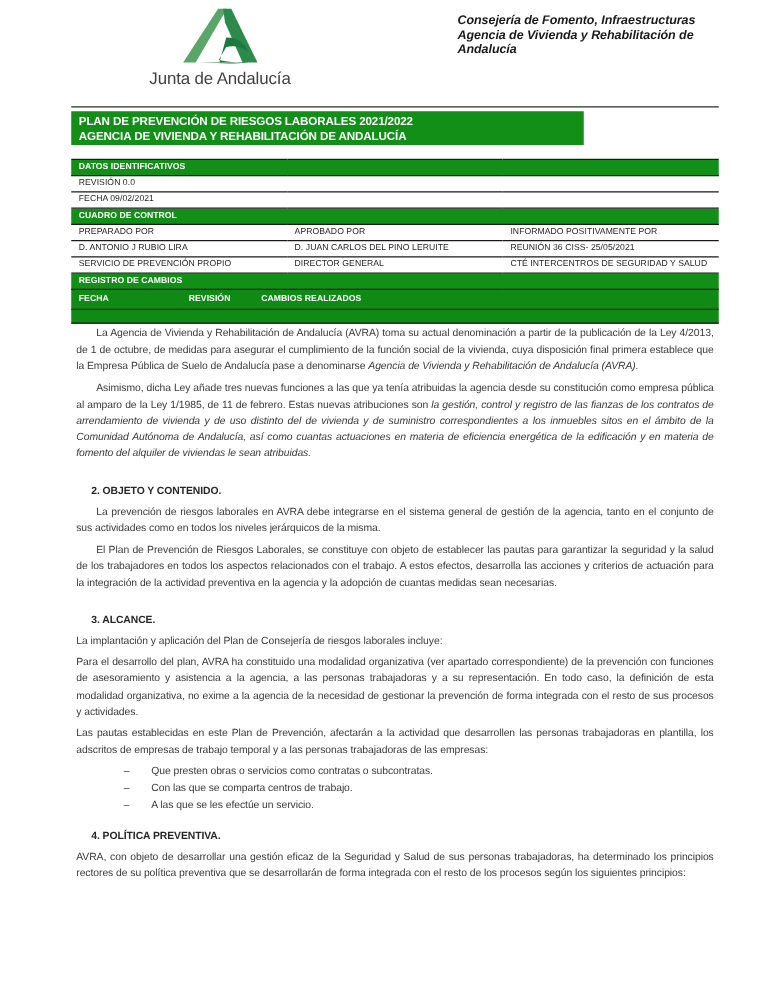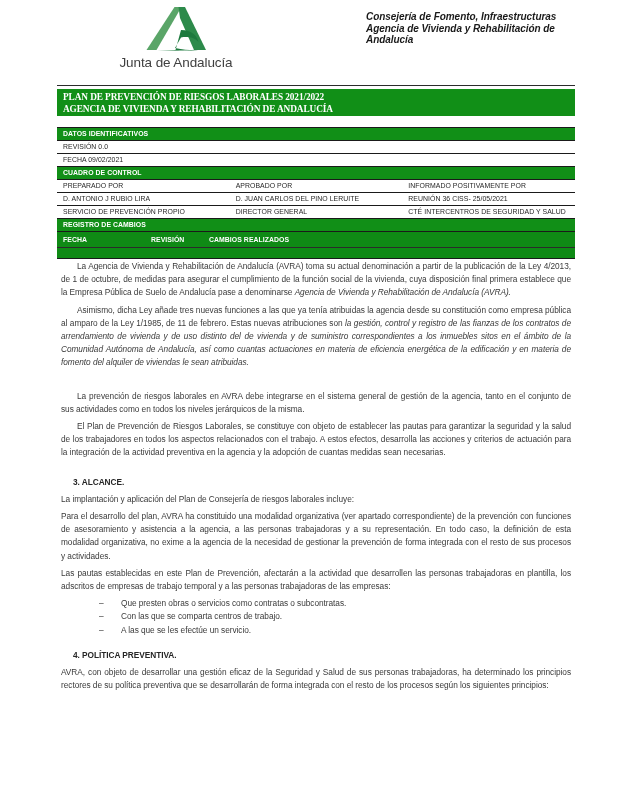--- a/index.html
+++ b/index.html
@@ -73,26 +73,25 @@
     border-top: 1.3px solid #2b2b2b;
   }
   .rule-top   { top: 85px; }
   .rule-below-table { top: 247px; }
 
   
   .banner {
     position: absolute;
     left: 57px;
     top: 89px;
-    width: 518px;
+    width: 410px;
     height: 27px;
     background: #118f17;
     box-sizing: border-box;
     padding: 3px 0 0 6px;
-    font-family: Liberation Serif, serif;
   }
   .banner-line {
     color: #ffffff;
     font-size: 9.3px;
     font-weight: bold;
     line-height: 11.5px;
     letter-spacing: -0.1px;
     white-space: nowrap;
   }
 
@@ -252,20 +251,21 @@
 
   <div class="rule rule-below-table"></div>
 
   <div class="content">
 
     <p class="para indent"><span>La Agencia de Vivienda y Rehabilitación de Andalucía (AVRA) toma su actual denominación a partir de la publicación de la Ley 4/2013, de 1 de octubre, de medidas para asegurar el cumplimiento de la función social de la vivienda, cuya disposición final primera establece que la Empresa Pública de Suelo de Andalucía pase a denominarse </span><i>Agencia de Vivienda y Rehabilitación de Andalucía (AVRA).</i></p>
     <p class="para indent"><span>Asimismo, dicha Ley añade tres nuevas funciones a las que ya tenía atribuidas la agencia desde su constitución como empresa pública al amparo de la Ley 1/1985, de 11 de febrero. Estas nuevas atribuciones son </span><i>la gestión, control y registro de las fianzas de los contratos de arrendamiento de vivienda y de uso distinto del de vivienda y de suministro correspondientes a los inmuebles sitos en el ámbito de la Comunidad Autónoma de Andalucía, así como cuantas actuaciones en materia de eficiencia energética de la edificación y en materia de fomento del alquiler de viviendas le sean atribuidas.</i></p>
 
     <div class="sec-spacer"></div>
 
+    <h2 class="sec-title">2. OBJETO Y CONTENIDO.</h2>
     <p class="para indent">La prevención de riesgos laborales en AVRA debe integrarse en el sistema general de gestión de la agencia, tanto en el conjunto de sus actividades como en todos los niveles jerárquicos de la misma.</p>
     <p class="para indent">El Plan de Prevención de Riesgos Laborales, se constituye con objeto de establecer las pautas para garantizar la seguridad y la salud de los trabajadores en todos los aspectos relacionados con el trabajo. A estos efectos, desarrolla las acciones y criterios de actuación para la integración de la actividad preventiva en la agencia y la adopción de cuantas medidas sean necesarias.</p>
 
     <div class="sec-spacer"></div>
 
     <h2 class="sec-title">3. ALCANCE.</h2>
     <p class="para">La implantación y aplicación del Plan de Consejería de riesgos laborales incluye:</p>
     <p class="para">Para el desarrollo del plan, AVRA ha constituido una modalidad organizativa (ver apartado correspondiente) de la prevención con funciones de asesoramiento y asistencia a la agencia, a las personas trabajadoras y a su representación. En todo caso, la definición de esta modalidad organizativa, no exime a la agencia de la necesidad de gestionar la prevención de forma integrada con el resto de sus procesos y actividades.</p>
     <p class="para">Las pautas establecidas en este Plan de Prevención, afectarán a la actividad que desarrollen las personas trabajadoras en plantilla, los adscritos de empresas de trabajo temporal y a las personas trabajadoras de las empresas:</p>
     <ul class="bullets">

